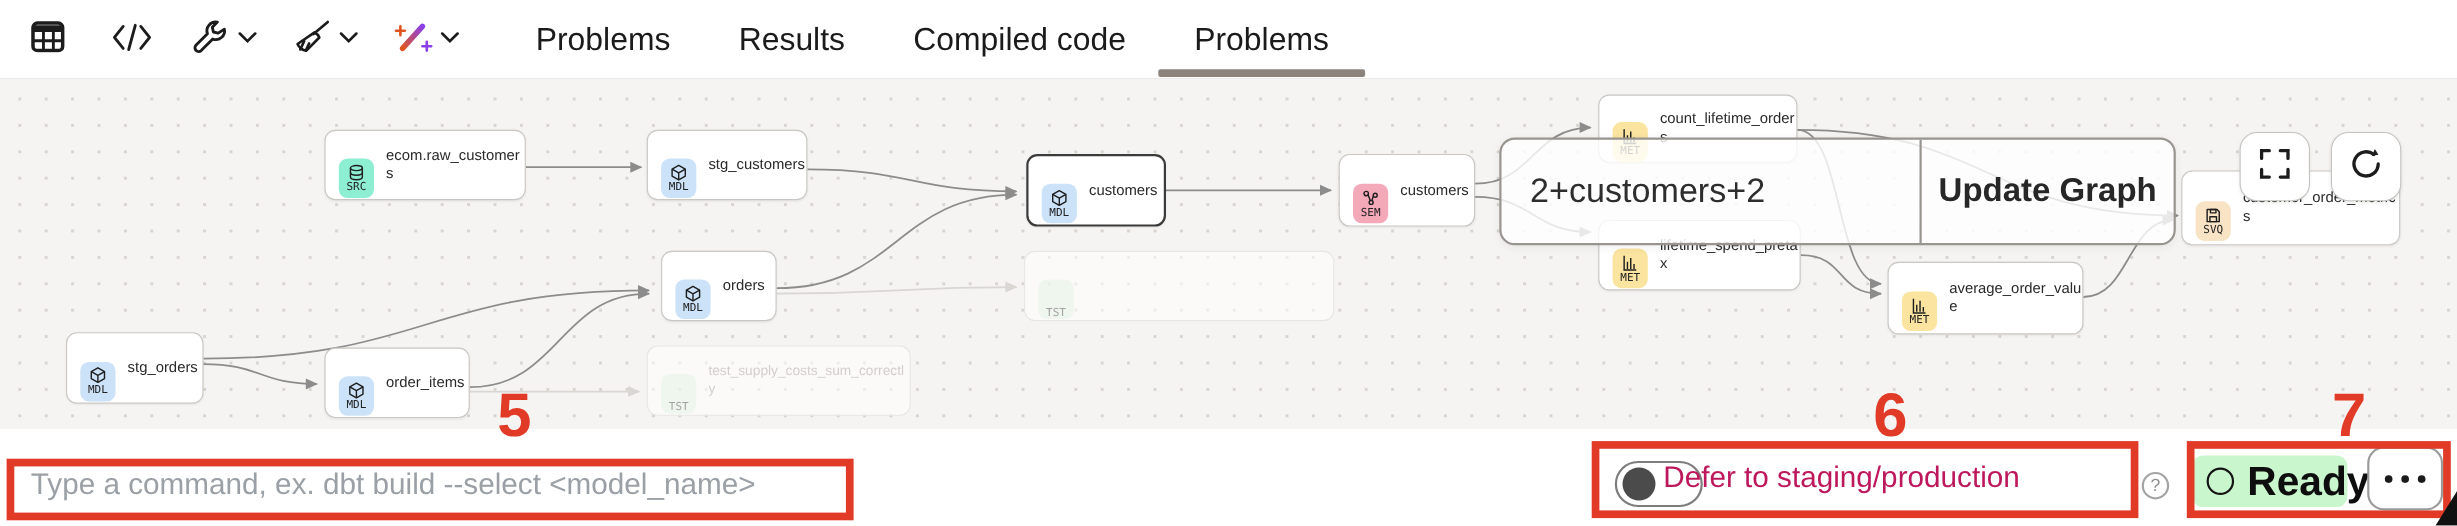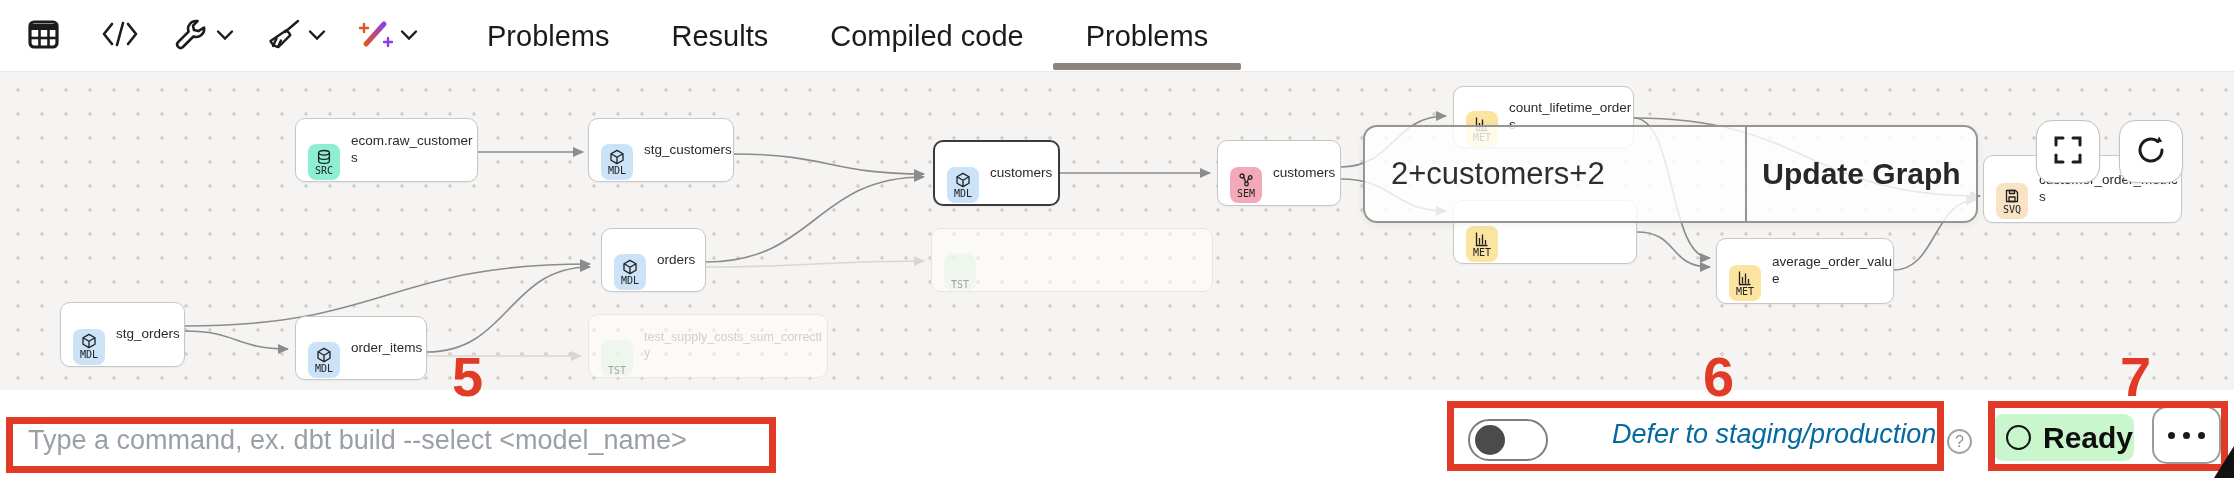--- a/index.html
+++ b/index.html
@@ -49,29 +49,29 @@
                box-shadow:0 1px 3px rgba(0,0,0,0.07); cursor:pointer; }
 
   
   #bottombar { position:absolute; left:0; top:390px; width:2234px; height:88px; background:#fff; z-index:5; }
   #cmd-input { position:absolute; left:28px; top:412px; width:740px; height:56px; border:none; outline:none;
                background:transparent; font-family:Liberation Sans, sans-serif; font-size:27px; color:#3c3c3c; z-index:7;}
   #cmd-input::placeholder { color:#9aa0a6; opacity:1; }
   #defer-toggle { position:absolute; left:1468px; top:419px; width:80px; height:42px; border:2px solid #7d7d7d;
                   border-radius:21px; background:#fff; z-index:7; cursor:pointer; }
   #defer-toggle .knob { position:absolute; left:5px; top:4px; width:30px; height:30px; border-radius:50%; background:#4b4b4b; }
-  #defer-label { position:absolute; left:1612px; top:390px; height:88px; display:flex; align-items:center;
-                 font-size:27px; font-weight:500; color:#0369a1; z-index:7; white-space:nowrap;font-style:italic;}
+  #defer-label { position:absolute; left:1512px; top:390px; height:88px; display:flex; align-items:center;
+                 font-size:27px; font-weight:500; color:#be185d; z-index:7; white-space:nowrap;}
   #help-icon { position:absolute; left:1947px; top:429px; width:25px; height:25px; border:2px solid #a3a3a3;
                border-radius:50%; color:#8f8f8f; font-size:16px; display:flex; align-items:center;
                justify-content:center; z-index:7; cursor:pointer; }
   #ready-pill { position:absolute; left:1993px; top:414px; width:141px; height:47px; border-radius:10px;
                 display:flex; align-items:center; padding-left:13px; gap:12px; z-index:7; cursor:pointer; }
   #ready-pill .dot { width:25px; height:25px; border:2.5px solid #141414; border-radius:50%; flex-shrink:0;}
-  #ready-pill .rlabel { font-size:30px; font-weight:600; color:#0e0e0e; }
+  #ready-pill .rlabel { font-size:37px; font-weight:600; color:#0e0e0e; }
   #more-btn { position:absolute; left:2152px; top:406px; width:69px; height:58px; background:#fff;
               border:2px solid #9b9b9b; border-radius:15px; display:flex; align-items:center;
               justify-content:center; gap:8px; z-index:7; cursor:pointer; }
   #more-btn i { width:7px; height:7px; border-radius:50%; background:#1a1a1a; }
 
   
   .anno-box { position:absolute; border-style:solid; z-index:9; pointer-events:none; }
   .anno-num { position:absolute; font-size:56px; font-weight:700; z-index:9; pointer-events:none;
               font-family:"Liberation Sans", sans-serif; }
   #cursor { position:absolute; left:0; top:0; width:2234px; height:478px; z-index:10; pointer-events:none; }
@@ -221,20 +221,21 @@
         <span class="nlabel">count_lifetime_orders</span>
       </div>
       <div class="node" style="left: 1453px; top: 200px; width: 184px; height: 64px;">
         <div class="badge" style="background: rgb(250, 228, 159);">
           <svg width="16" height="16" viewBox="0 0 16 16" fill="none" stroke="#1f1f1f" stroke-width="1.3">
             <path d="M2.5 1.5v13h11"></path>
             <path d="M5.5 13.5V7M8.5 13.5V3.5M11.5 13.5V9"></path>
           </svg>
           <span class="blabel">MET</span>
         </div>
+        <span class="nlabel">lifetime_spend_pretax</span>
       </div>
       <div class="node" style="left: 1716px; top: 238px; width: 178px; height: 66px;">
         <div class="badge" style="background: rgb(250, 228, 159);">
           <svg width="16" height="16" viewBox="0 0 16 16" fill="none" stroke="#1f1f1f" stroke-width="1.3">
             <path d="M2.5 1.5v13h11"></path>
             <path d="M5.5 13.5V7M8.5 13.5V3.5M11.5 13.5V9"></path>
           </svg>
           <span class="blabel">MET</span>
         </div>
         <span class="nlabel">average_order_value</span>

